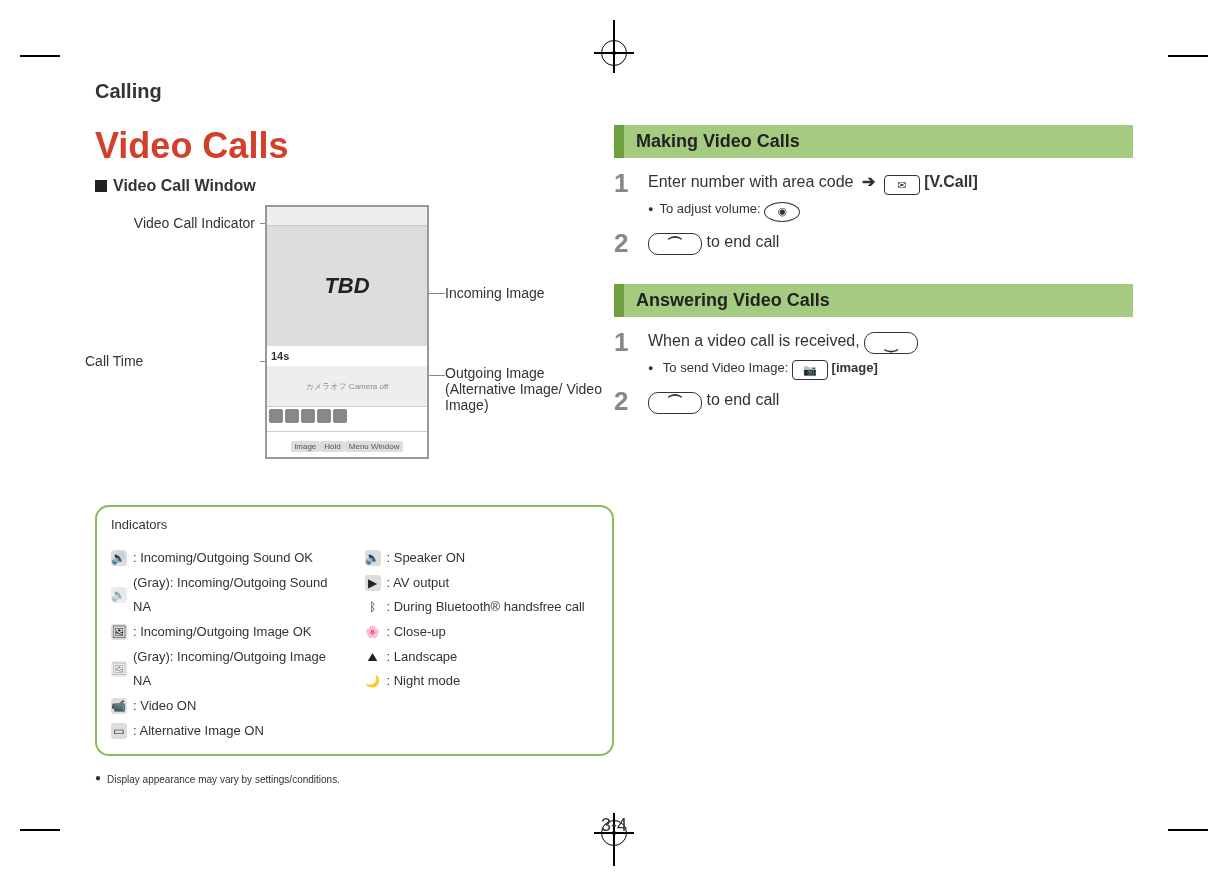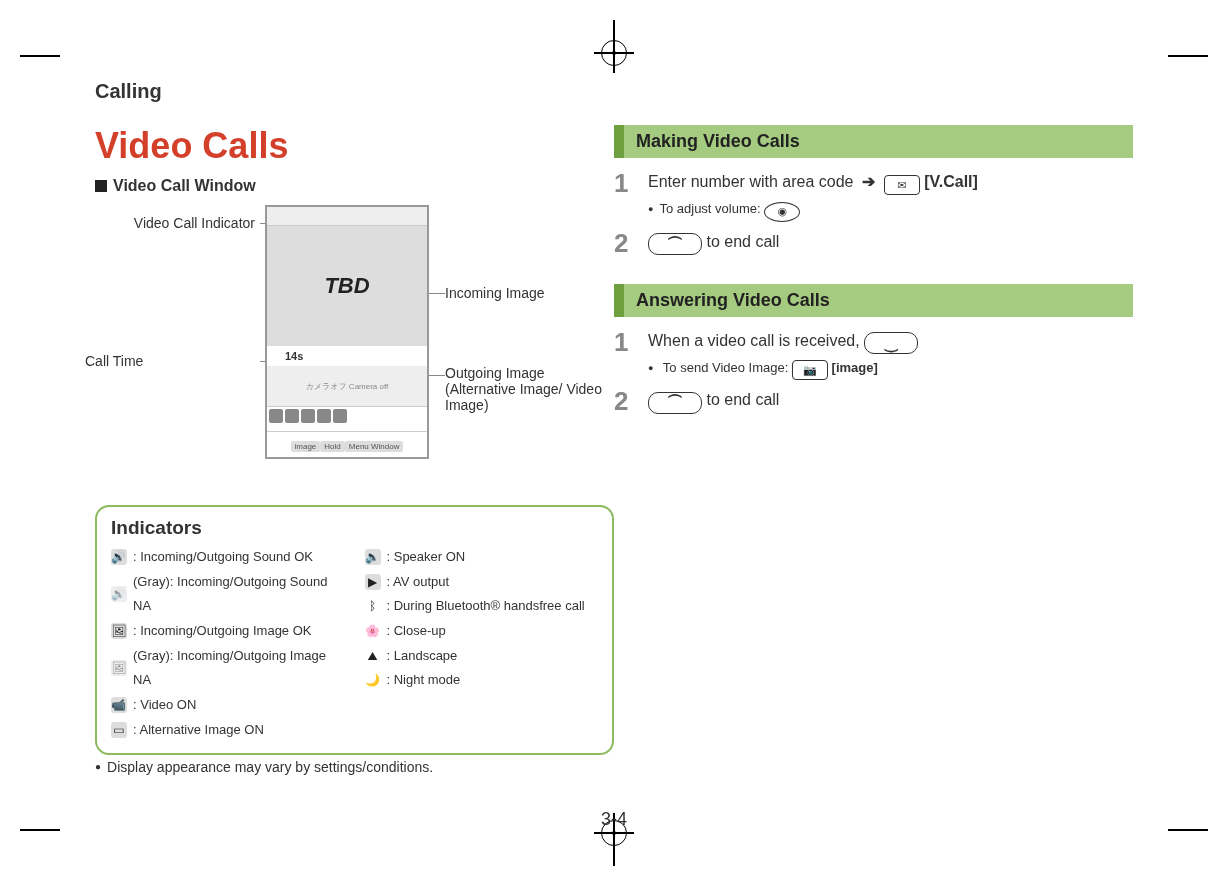--- a/index.html
+++ b/index.html
@@ -24,44 +24,44 @@
 .hr{height:2px;background:#222;margin-bottom:16px}
 .cols{display:flex;flex:1}
 .col{flex:1;min-width:0}
 h1.title{color:#d43f2a;font-size:36px;font-weight:700;margin:0 0 10px}
 .sub{font-weight:700;font-size:16px;margin:0 0 10px}
 .sub .bullet{display:inline-block;width:12px;height:12px;background:#222;margin-right:6px;vertical-align:-1px}
 .diagram{position:relative;height:300px;margin-bottom:10px}
 .phone{position:absolute;left:170px;top:0;width:160px;height:250px;border:2px solid #999;background:#fff}
 .ph-status{height:18px;background:#eee;border-bottom:1px solid #ccc}
 .ph-img{height:120px;background:#ddd;display:flex;align-items:center;justify-content:center;font-weight:900;font-size:22px;color:#222;font-style:italic}
-.ph-time{height:20px;display:flex;align-items:center;padding:0 18px;font-size:11px;font-weight:700;background:#fff}
+.ph-time{height:20px;display:flex;align-items:center;padding:0 4px;font-size:11px;font-weight:700;background:#fff}
 .ph-out{height:40px;background:#eee;display:flex;align-items:center;justify-content:center;font-size:8px;color:#888}
 .ph-ind{height:20px;display:flex;gap:2px;padding:2px;border-top:1px solid #ccc;border-bottom:1px solid #ccc}
 .ph-ind span{flex:0 0 14px;height:14px;background:#888;border-radius:2px}
 .ph-soft{height:20px;display:flex;justify-content:center;padding:0 4px;font-size:8px;color:#555;align-items:flex-end}
 .ph-soft div{background:#ddd;padding:1px 4px;border-radius:2px}
 .lbl{position:absolute;font-size:14px;color:#333}
 .lbl.l1{left:-10px;top:10px;width:170px;text-align:right}
 .lbl.l2{left:-10px;top:148px;width:170px;text-align:left}
 .lbl.r1{left:350px;top:80px;width:170px}
 .lbl.r2{left:350px;top:160px;width:170px}
 .line{position:absolute;background:#888;height:1px}
 .line.l1{top:18px;left:165px;width:8px}
 .line.l2{top:156px;left:165px;width:8px}
 .line.r1{top:88px;left:330px;width:20px}
 .line.r2{top:170px;left:330px;width:20px}
 .indbox{border:2px solid #8cba5e;border-radius:14px;padding:10px 14px;margin-top:-10px}
-.indbox h3{margin:0 0 6px;font-size:19px;font-weight:700}
+.indbox h3{margin:0 0 14px;font-size:13px;font-weight:400}
 .indcols{display:flex;gap:20px}
 .indcol{flex:1;font-size:13px;line-height:1.9}
 .indcol .row{display:flex;align-items:center;gap:6px}
 .ic{display:inline-flex;width:16px;height:16px;align-items:center;justify-content:center;font-size:12px;color:#222;background:#ddd;border-radius:3px;flex:0 0 16px}
 .ic.plain{background:none}
-.note{font-size:14px;margin-top:4px}
+.note{font-size:10px;margin-top:16px}
 .note:before{content:"●";font-size:10px;margin-right:6px;vertical-align:2px}
 .bar{background:#a5cb80;color:#222;font-weight:700;font-size:18px;padding:6px 12px;border-left:10px solid #6fa03f;margin-bottom:12px}
 .steps{margin-bottom:28px}
 .step{display:flex;gap:14px;margin-bottom:8px;align-items:flex-start}
 .num{font-size:26px;font-weight:700;color:#888;line-height:1;width:20px;flex:0 0 20px}
 .stext{font-size:16px;line-height:1.5;flex:1}
 .stext .small{font-size:13px;display:block;margin-top:4px}
 .stext .small:before{content:"●";font-size:9px;margin-right:6px;vertical-align:1px}
 .key{display:inline-flex;align-items:center;justify-content:center;min-width:40px;height:20px;border:1.5px solid #333;border-radius:10px;font-size:11px;padding:0 6px;vertical-align:-2px;background:#fff}
 .key.sq{border-radius:4px;min-width:22px;height:18px}

